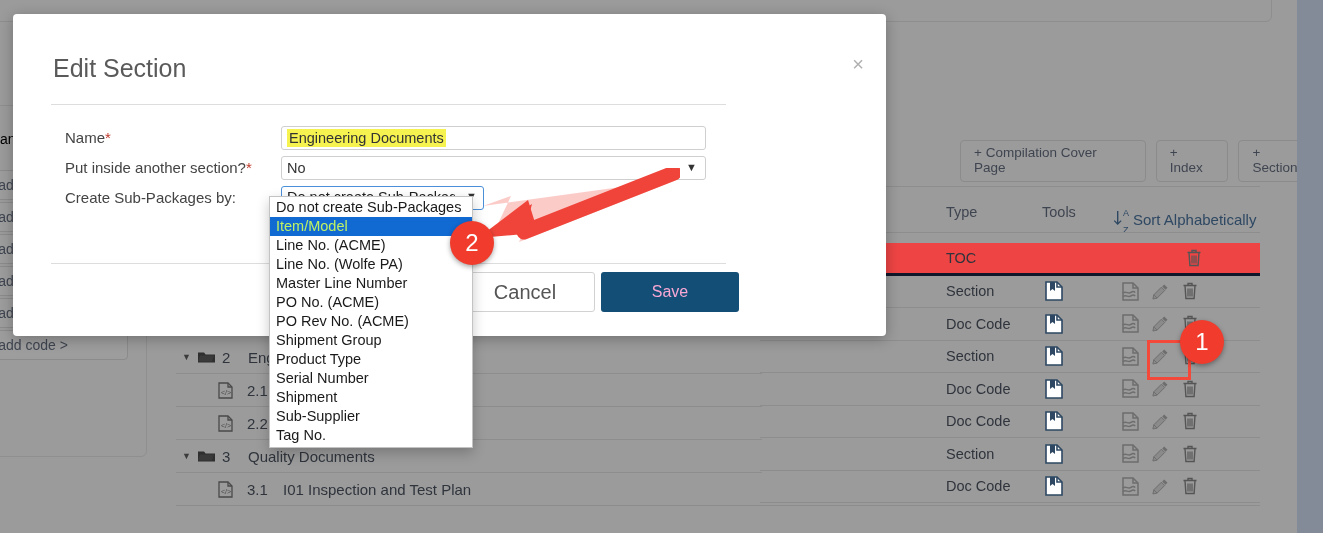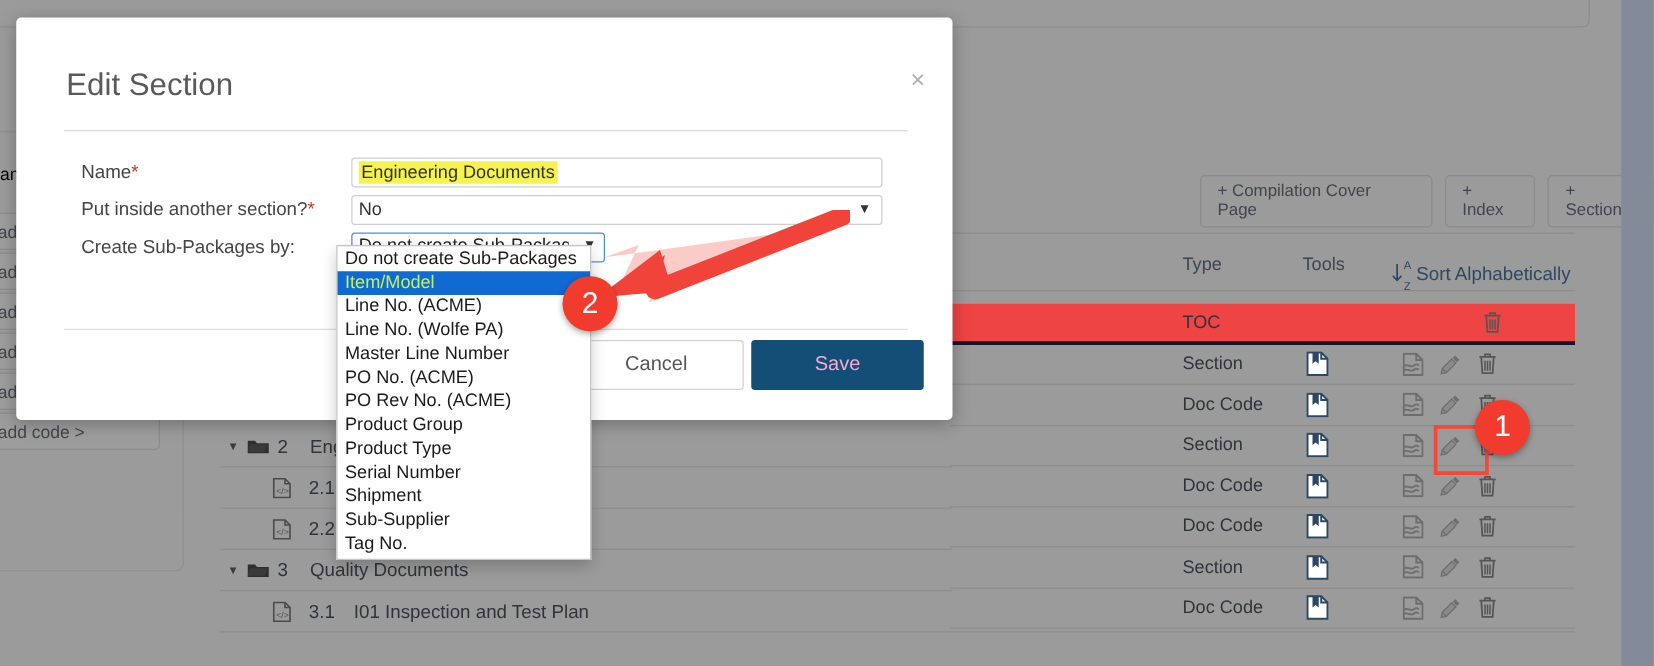--- a/index.html
+++ b/index.html
@@ -61,21 +61,21 @@
   .trow2{box-sizing:border-box;height:33px;border-bottom:1px solid #8d8d8d;display:flex;align-items:center;font-size:15px;color:#2f343c;}
   .trow2 .caret{width:16px;margin-left:6px;color:#3b3b3b;font-size:9px;}
   .trow2 .folder{margin-right:6px;}
   .trow2 .num{min-width:16px;}
   .trow2 .label{margin-left:10px;}
   .trow2.child{padding-left:42px;}
   .trow2.child .num{min-width:26px;margin-left:8px;}
 
   
   .modal{
-    position:absolute;left:13px;top:14px;width:749px;height:322px;
+    position:absolute;left:13px;top:14px;width:873px;height:322px;
     background:#ffffff;border-radius:4px;
     box-shadow:0 3px 14px rgba(0,0,0,.28);
   }
   .modal-title{position:absolute;left:40px;top:40px;font-size:25px;color:#5a5a5a;font-weight:400;}
   .modal-close{position:absolute;right:22px;top:40px;font-size:20px;color:#b0b0b0;line-height:1;cursor:pointer;}
   .modal-rule{position:absolute;left:38px;top:90px;width:675px;height:1px;background:#dddddd;}
   .modal-rule2{position:absolute;left:38px;top:249px;width:675px;height:1px;background:#dddddd;}
 
   .form-row{position:absolute;left:52px;font-size:15px;color:#444;}
   .req{color:#c0392b;}
@@ -97,21 +97,21 @@
     position:absolute;left:269px;top:196px;width:202px;
     background:#fff;border:1px solid #c3c3c3;
     box-shadow:0 5px 12px rgba(0,0,0,.22);
     z-index:40;padding:1px 0 2px 0;
   }
   .dd-item{font-size:14.5px;color:#1a1a1a;padding:0 0 0 6px;height:19px;line-height:19px;white-space:nowrap;}
   .dd-item.sel{background:#1169d2;color:#bef264;}
 
   .btn-cancel{
     position:absolute;left:442px;top:258px;box-sizing:border-box;width:140px;height:40px;
-    border:1px solid #d2d2d2;border-radius:3px;background:#fff;color:#555;font-size:16px;
+    border:1px solid #d2d2d2;border-radius:3px;background:#fff;color:#555;font-size:20px;
     display:flex;align-items:center;justify-content:center;
   }
   .btn-save{
     position:absolute;left:588px;top:258px;box-sizing:border-box;width:138px;height:40px;
     border-radius:3px;background:#134e77;color:#f9a8d4;font-size:16px;
     display:flex;align-items:center;justify-content:center;
   }
 
   
   .arrow{position:absolute;left:460px;top:168px;z-index:60;pointer-events:none;}
@@ -492,21 +492,21 @@
 </div>
 
 <div class="dropdown" id="dropdown">
     <div class="dd-item">Do not create Sub-Packages</div>
     <div class="dd-item sel">Item/Model</div>
     <div class="dd-item">Line No. (ACME)</div>
     <div class="dd-item">Line No. (Wolfe PA)</div>
     <div class="dd-item">Master Line Number</div>
     <div class="dd-item">PO No. (ACME)</div>
     <div class="dd-item">PO Rev No. (ACME)</div>
-    <div class="dd-item">Product Group</div>
+    <div class="dd-item">Shipment Group</div>
     <div class="dd-item">Product Type</div>
     <div class="dd-item">Serial Number</div>
     <div class="dd-item">Shipment</div>
     <div class="dd-item">Sub-Supplier</div>
     <div class="dd-item">Tag No.</div>
   </div>
 
 <div class="arrow">
   <svg width="220" height="90" viewBox="0 0 220 90">
     <g transform="translate(2,2)">

